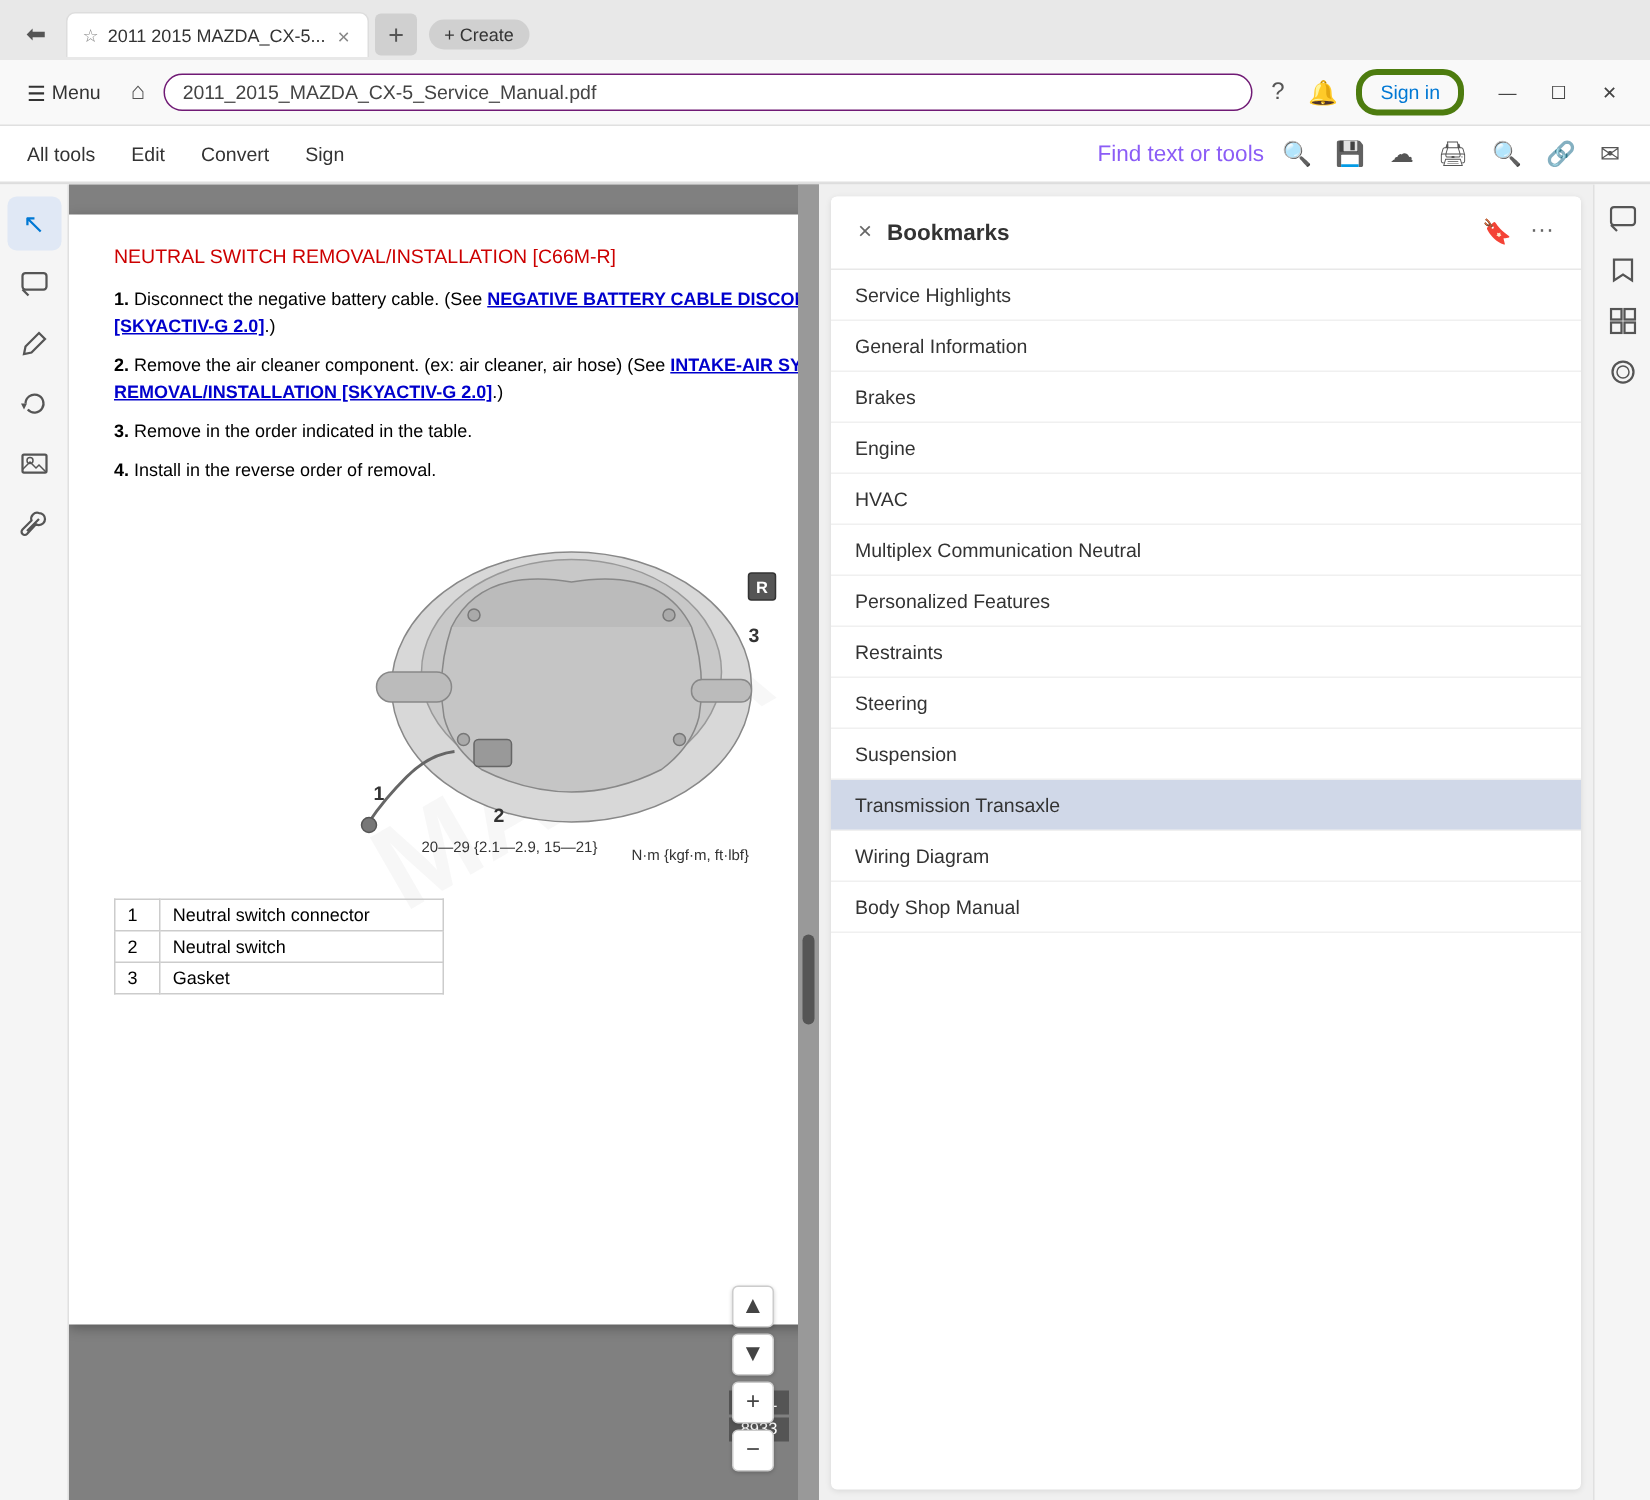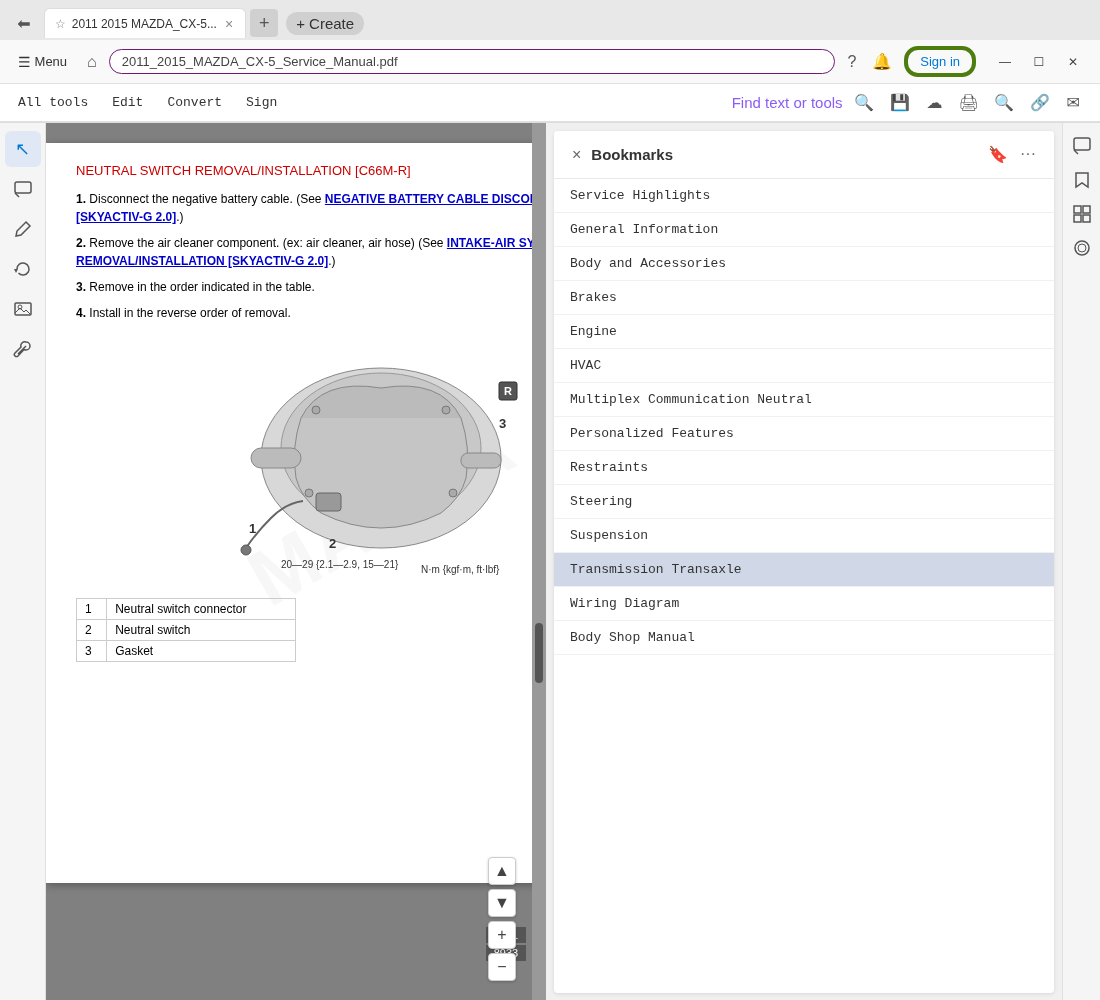--- a/index.html
+++ b/index.html
@@ -48,21 +48,21 @@
       background: #d0d0d0;
       cursor: pointer;
       font-size: 18px;
       color: #555;
     }
     .create-btn {
       display: flex; align-items: center; gap: 4px;
       background: #d0d0d0;
       border-radius: 12px;
       padding: 3px 10px;
-      font-size: 15px;
+      font-size: 12px;
       cursor: pointer;
       color: #333;
       margin-left: 4px;
     }
 
     
     .address-bar {
       display: flex; align-items: center;
       padding: 6px 10px;
       gap: 8px;
@@ -114,21 +114,20 @@
       padding: 4px 16px;
       background: #fff;
       border-bottom: 1px solid #e0e0e0;
       height: 38px;
       gap: 20px;
     }
     .toolbar-item {
       font-size: 13px; color: #333;
       cursor: pointer;
       padding: 4px 2px;
-      font-family: Liberation Mono, monospace;
     }
     .toolbar-search {
       margin-left: auto;
       display: flex; align-items: center;
       gap: 8px;
     }
     .find-text {
       font-size: 15px; color: #8b5cf6;
     }
     .tool-icon { font-size: 16px; cursor: pointer; color: #555; padding: 4px; }
@@ -264,21 +263,20 @@
     .bookmarks-actions { display: flex; gap: 4px; }
     .bk-action { cursor: pointer; color: #666; font-size: 16px; padding: 4px; }
 
     .bookmark-list { overflow-y: auto; flex: 1; }
     .bookmark-item {
       padding: 9px 16px;
       font-size: 13px;
       color: #333;
       cursor: pointer;
       border-bottom: 1px solid #f0f0f0;
-      font-family: Liberation Mono, monospace;
     }
     .bookmark-item.active { background: #d0d8e8; font-weight: 500; }
 
     
     .right-tools {
       width: 38px;
       background: #f5f5f5;
       border-left: 1px solid #e0e0e0;
       display: flex; flex-direction: column;
       align-items: center;
@@ -498,21 +496,20 @@
       <div class="bookmarks-close">×</div>
       <span class="bookmarks-title" style="margin-left:6px;">Bookmarks</span>
       <div class="bookmarks-actions">
         <div class="bk-action">🔖</div>
         <div class="bk-action">···</div>
       </div>
     </div>
     <div class="bookmark-list">
       <div class="bookmark-item">Service Highlights</div>
       <div class="bookmark-item">General Information</div>
-      <div class="bookmark-item">Body and Accessories</div>
       <div class="bookmark-item">Brakes</div>
       <div class="bookmark-item">Engine</div>
       <div class="bookmark-item">HVAC</div>
       <div class="bookmark-item">Multiplex Communication Neutral</div>
       <div class="bookmark-item">Personalized Features</div>
       <div class="bookmark-item">Restraints</div>
       <div class="bookmark-item">Steering</div>
       <div class="bookmark-item">Suspension</div>
       <div class="bookmark-item active">Transmission Transaxle</div>
       <div class="bookmark-item">Wiring Diagram</div>

